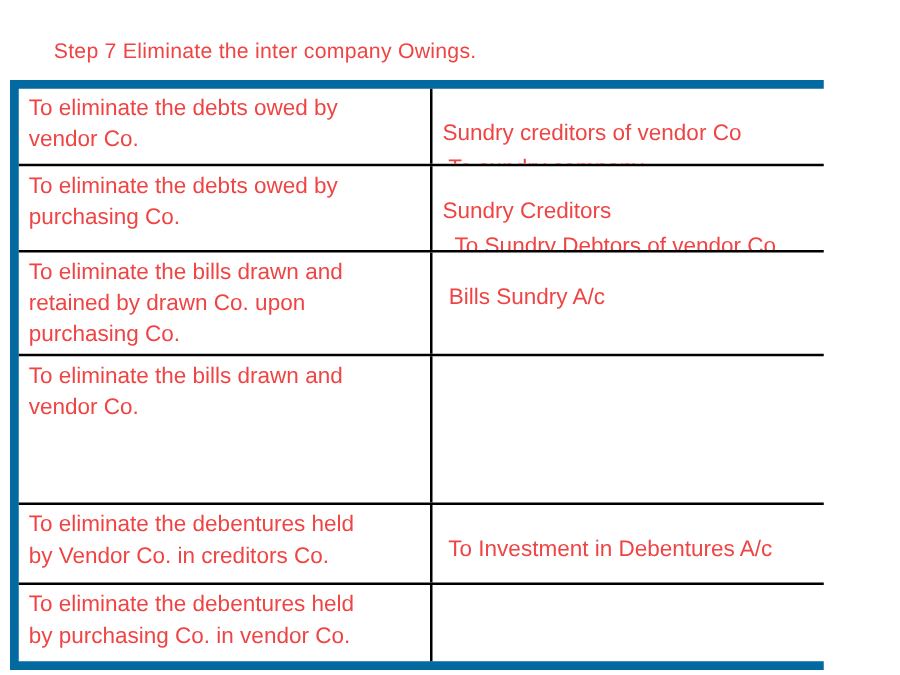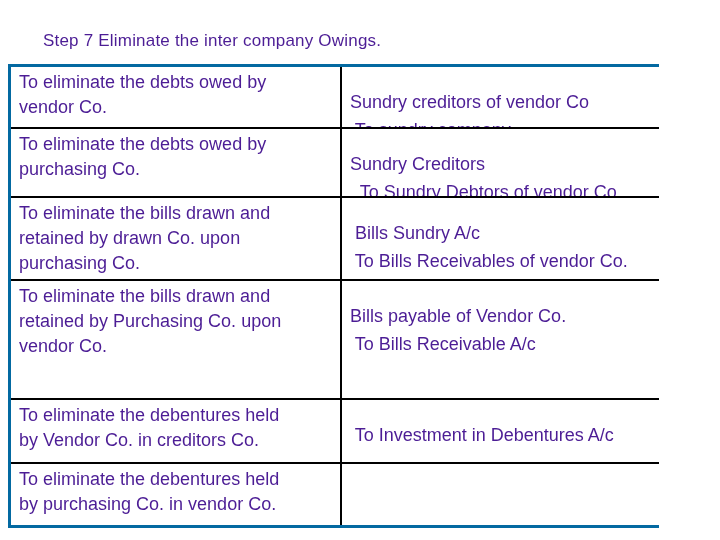--- a/index.html
+++ b/index.html
@@ -7,37 +7,37 @@
     padding: 0;
     background: #ffffff;
   }
   .slide {
     position: relative;
     width: 659px;
     height: 540px;
     background: #ffffff;
     overflow: hidden;
     font-family: "Liberation Sans", sans-serif;
-    color: #4c1d95;
+    color: #ef4444;
   }
   .title {
     position: absolute;
     left: 43px;
     top: 31px;
     font-size: 17px;
     font-weight: 400;
     letter-spacing: 0.2px;
     white-space: pre;
   }
   .table {
     position: absolute;
     left: 8px;
     top: 64px;
     width: 672px;
-    border: 3px solid #0369a1;
+    border: 7px solid #0369a1;
     box-sizing: border-box;
     background: #ffffff;
   }
   .row {
     display: flex;
     box-sizing: border-box;
   }
   .row + .row {
     border-top: 2px solid #000000;
   }
@@ -94,32 +94,26 @@
         </div>
       </div>
       <div class="row row-3">
         <div class="cell cell-left">
           <div class="line">To eliminate the bills drawn and</div>
           <div class="line">retained by drawn Co. upon</div>
           <div class="line">purchasing Co.</div>
         </div>
         <div class="cell cell-right">
           <div class="line"> Bills Sundry A/c</div>
-          <div class="line"> To Bills Receivables of vendor Co.</div>
         </div>
       </div>
       <div class="row row-4">
         <div class="cell cell-left">
           <div class="line">To eliminate the bills drawn and</div>
-          <div class="line">retained by Purchasing Co. upon</div>
           <div class="line">vendor Co.</div>
-        </div>
-        <div class="cell cell-right">
-          <div class="line">Bills payable of Vendor Co.</div>
-          <div class="line"> To Bills Receivable A/c</div>
         </div>
       </div>
       <div class="row row-5">
         <div class="cell cell-left">
           <div class="line">To eliminate the debentures held</div>
           <div class="line">by Vendor Co. in creditors Co.</div>
         </div>
         <div class="cell cell-right">
           <div class="line"> To Investment in Debentures A/c</div>
         </div>

